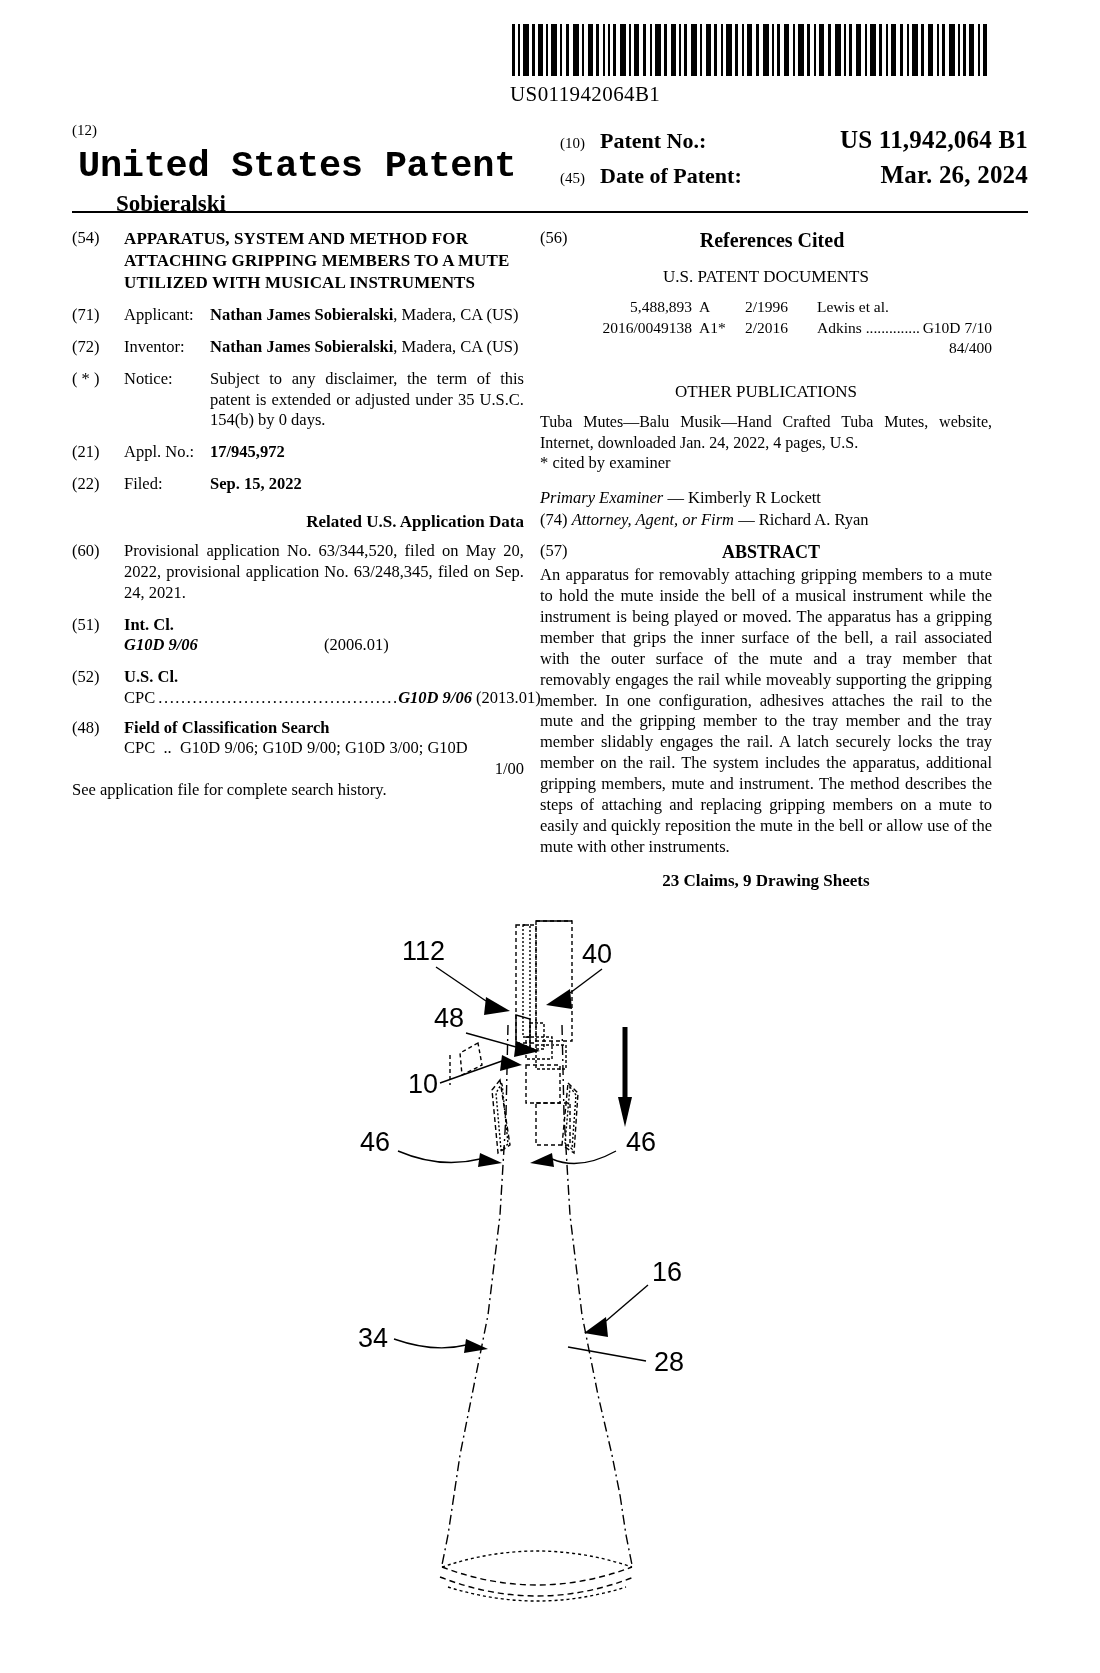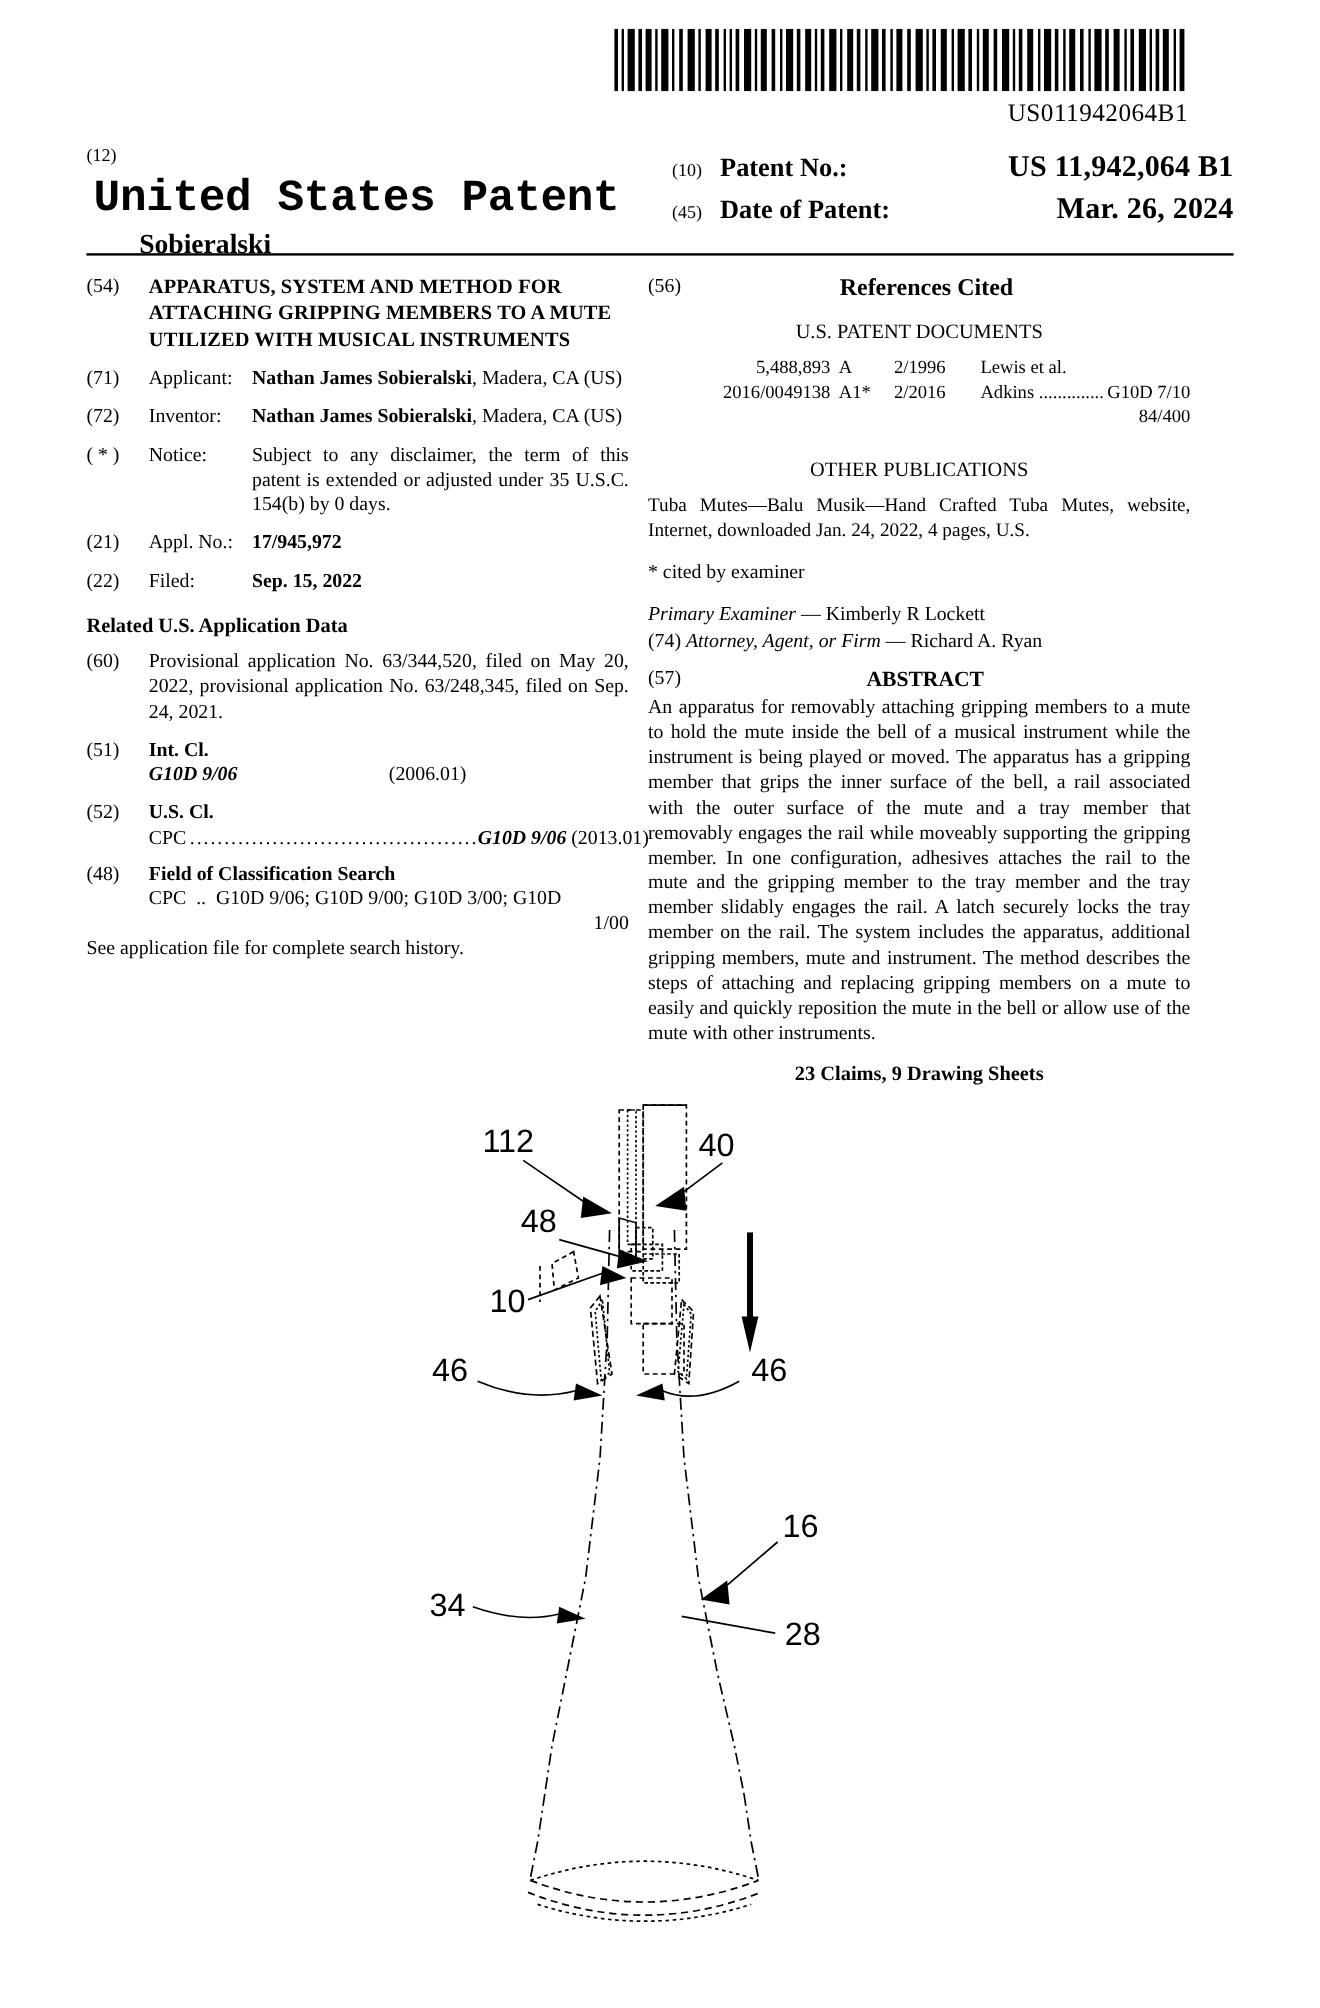--- a/index.html
+++ b/index.html
@@ -33,21 +33,21 @@
   .barcode {
     height: 52px;
     width: 480px;
     display: block;
   }
   .barcode-number {
     font-family: "Liberation Serif", serif;
     font-size: 21px;
     letter-spacing: 0.4px;
     margin-top: 6px;
-    text-align: right;
+    text-align: left;
   }
 
   
   .header {
     position: absolute;
     top: 122px;
     left: 72px;
     width: 956px;
     height: 84px;
   }
@@ -153,21 +153,21 @@
   .bi { font-weight: bold; font-style: italic; }
 
   .title-54 {
     font-weight: bold;
     font-size: 17px;
     line-height: 1.3;
     letter-spacing: 0.1px;
   }
 
   .center-head {
-    text-align: left;
+    text-align: right;
     font-weight: bold;
     font-size: 17px;
     margin: 16px 0 9px 0;
   }
   .center-head-plain {
     text-align: center;
     font-size: 17px;
     margin: 13px 0 9px 0;
   }
 
@@ -214,21 +214,20 @@
     display: inline-block;
   }
 
   .pub-text {
     text-align: justify;
     font-size: 16px;
     line-height: 1.3;
     margin-top: 6px;
   }
   .cited-by {
-    margin-top: 14px;
     font-size: 16.5px;
   }
   .examiner-line {
     margin-top: 13px;
     font-size: 16.5px;
     line-height: 1.35;
   }
   .attorney-line {
     font-size: 16.5px;
     line-height: 1.35;

